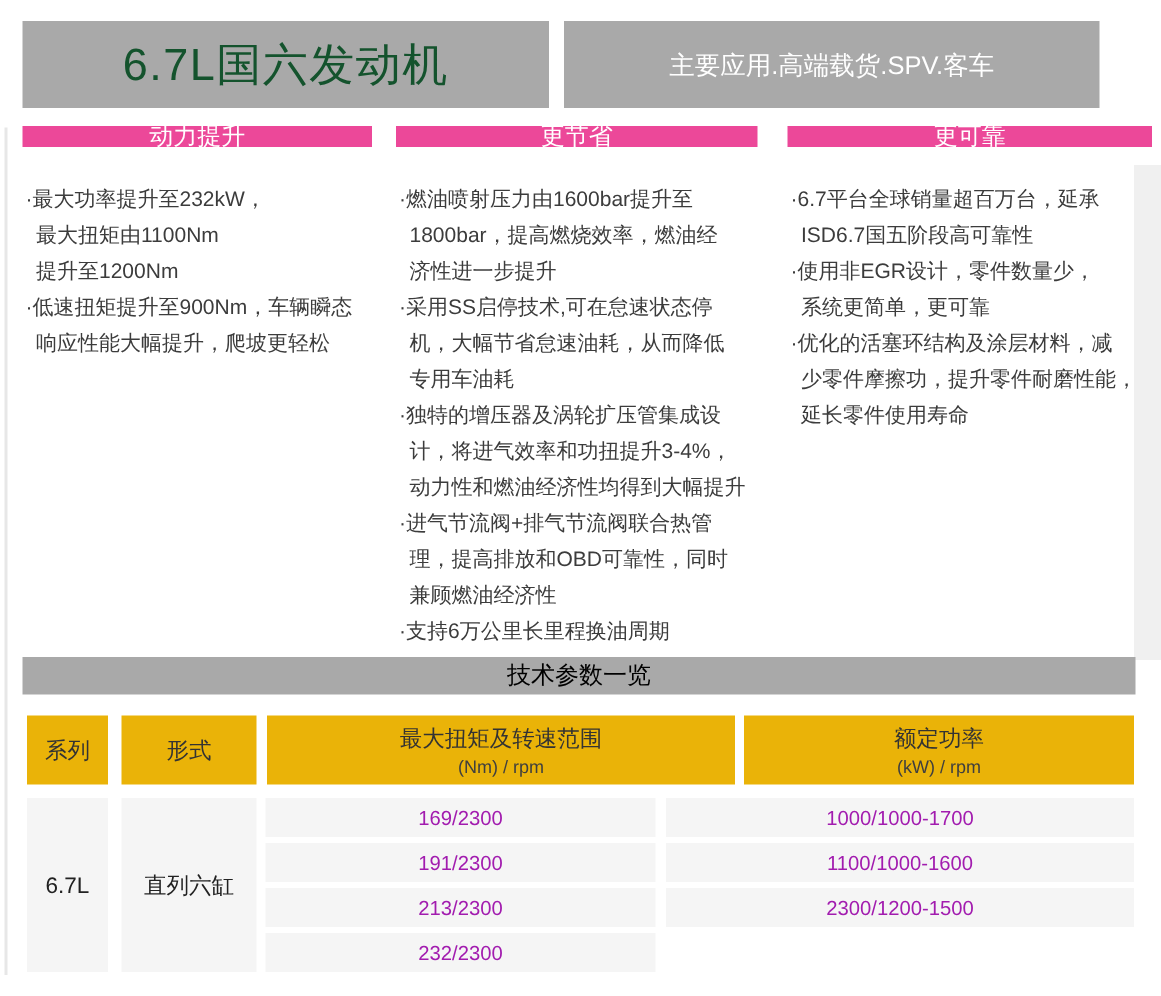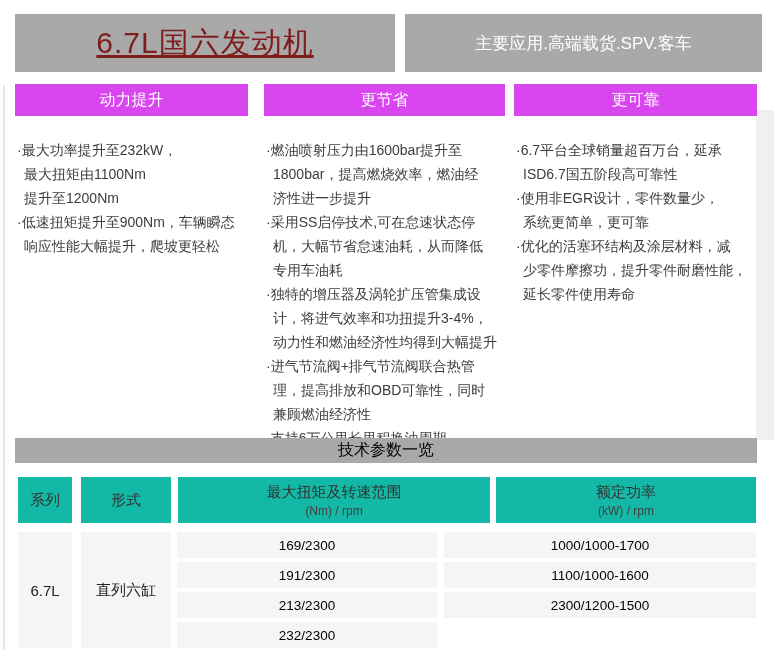--- a/index.html
+++ b/index.html
@@ -7,72 +7,72 @@
   .page {
     position:relative; width:774px; height:664px; background:#fff;
     font-family:"Liberation Sans","DejaVu Sans",sans-serif; overflow:hidden;
   }
   .left-line { position:absolute; left:3px; top:85px; width:2px; height:565px; background:#e7e7e7; }
   .right-strip { position:absolute; left:756px; top:110px; width:18px; height:330px; background:#f0f0f0; }
 
   
   .top-header { position:absolute; left:15px; top:14px; display:flex; }
   .title-block {
-    width:380px; height:58px; background:#a9a9a9; color:#7f1d1d;
+    width:351px; height:58px; background:#a9a9a9; color:#14532d;
     display:flex; align-items:center; justify-content:center;
-    font-size:30px; letter-spacing:1px;text-decoration:underline;
+    font-size:30px; letter-spacing:1px;
   }
   .app-block {
     width:357px; height:58px; margin-left:10px; background:#a9a9a9; color:#fff;
     display:flex; align-items:center; justify-content:center; font-size:17px;
   }
 
   
   .columns { position:absolute; left:15px; top:84px; display:flex; }
   .col { width:233px; }
   .col.c2 { width:241px; margin-left:16px; }
-  .col.c3 { width:243px; margin-left:9px; }
+  .col.c3 { width:243px; margin-left:20px; }
   .col-header {
-    height:32px; background:#d946ef; color:#fff; font-size:16px;
+    height:14px; background:#ec4899; color:#fff; font-size:16px;
     display:flex; align-items:center; justify-content:center;
   }
   .col-body { padding-top:22px; }
   .feat-item {
     font-size:14px; line-height:24px; color:#3c3c3c;
     white-space:pre-line; padding-left:9px; text-indent:-7px;
   }
 
   
   .params-bar {
     position:absolute; left:15px; top:438px; width:742px; height:25px;
     background:#a9a9a9; color:#000000; font-size:16px;
     display:flex; align-items:center; justify-content:center;
   }
   .spec-table { position:absolute; left:18px; top:477px; width:739px; }
   .thead { display:flex; }
   .th {
-    background:#14b8a6; height:46px; display:flex; flex-direction:column;
+    background:#eab308; height:46px; display:flex; flex-direction:column;
     align-items:center; justify-content:center; color:#333;
   }
   .th .main { font-size:15px; }
   .th .sub { font-size:12px; color:#3f3f3f; margin-top:2px; }
   .w-series { width:54px; }
   .w-form   { width:90px; margin-left:9px; }
   .w-power  { width:260px; margin-left:6px; }
   .w-torque { width:312px; margin-left:7px; }
   .tbody { display:flex; margin-top:9px; }
   .span-cell {
     background:#f5f5f5; height:116px; display:flex; align-items:center;
     justify-content:center; font-size:15px; color:#222;
   }
   .data-col { display:flex; flex-direction:column; }
   .data-cell {
     background:#f5f5f5; height:26px; margin-bottom:4px;
     display:flex; align-items:center; justify-content:center;
-    font-size:13.5px; color:#000000;
+    font-size:13.5px; color:#a21caf;
   }
   .data-cell:last-child { margin-bottom:0; }
 </style>
 </head>
 <body>
 
 <div class="page">
 
   <div class="left-line"></div>
   <div class="right-strip"></div>

